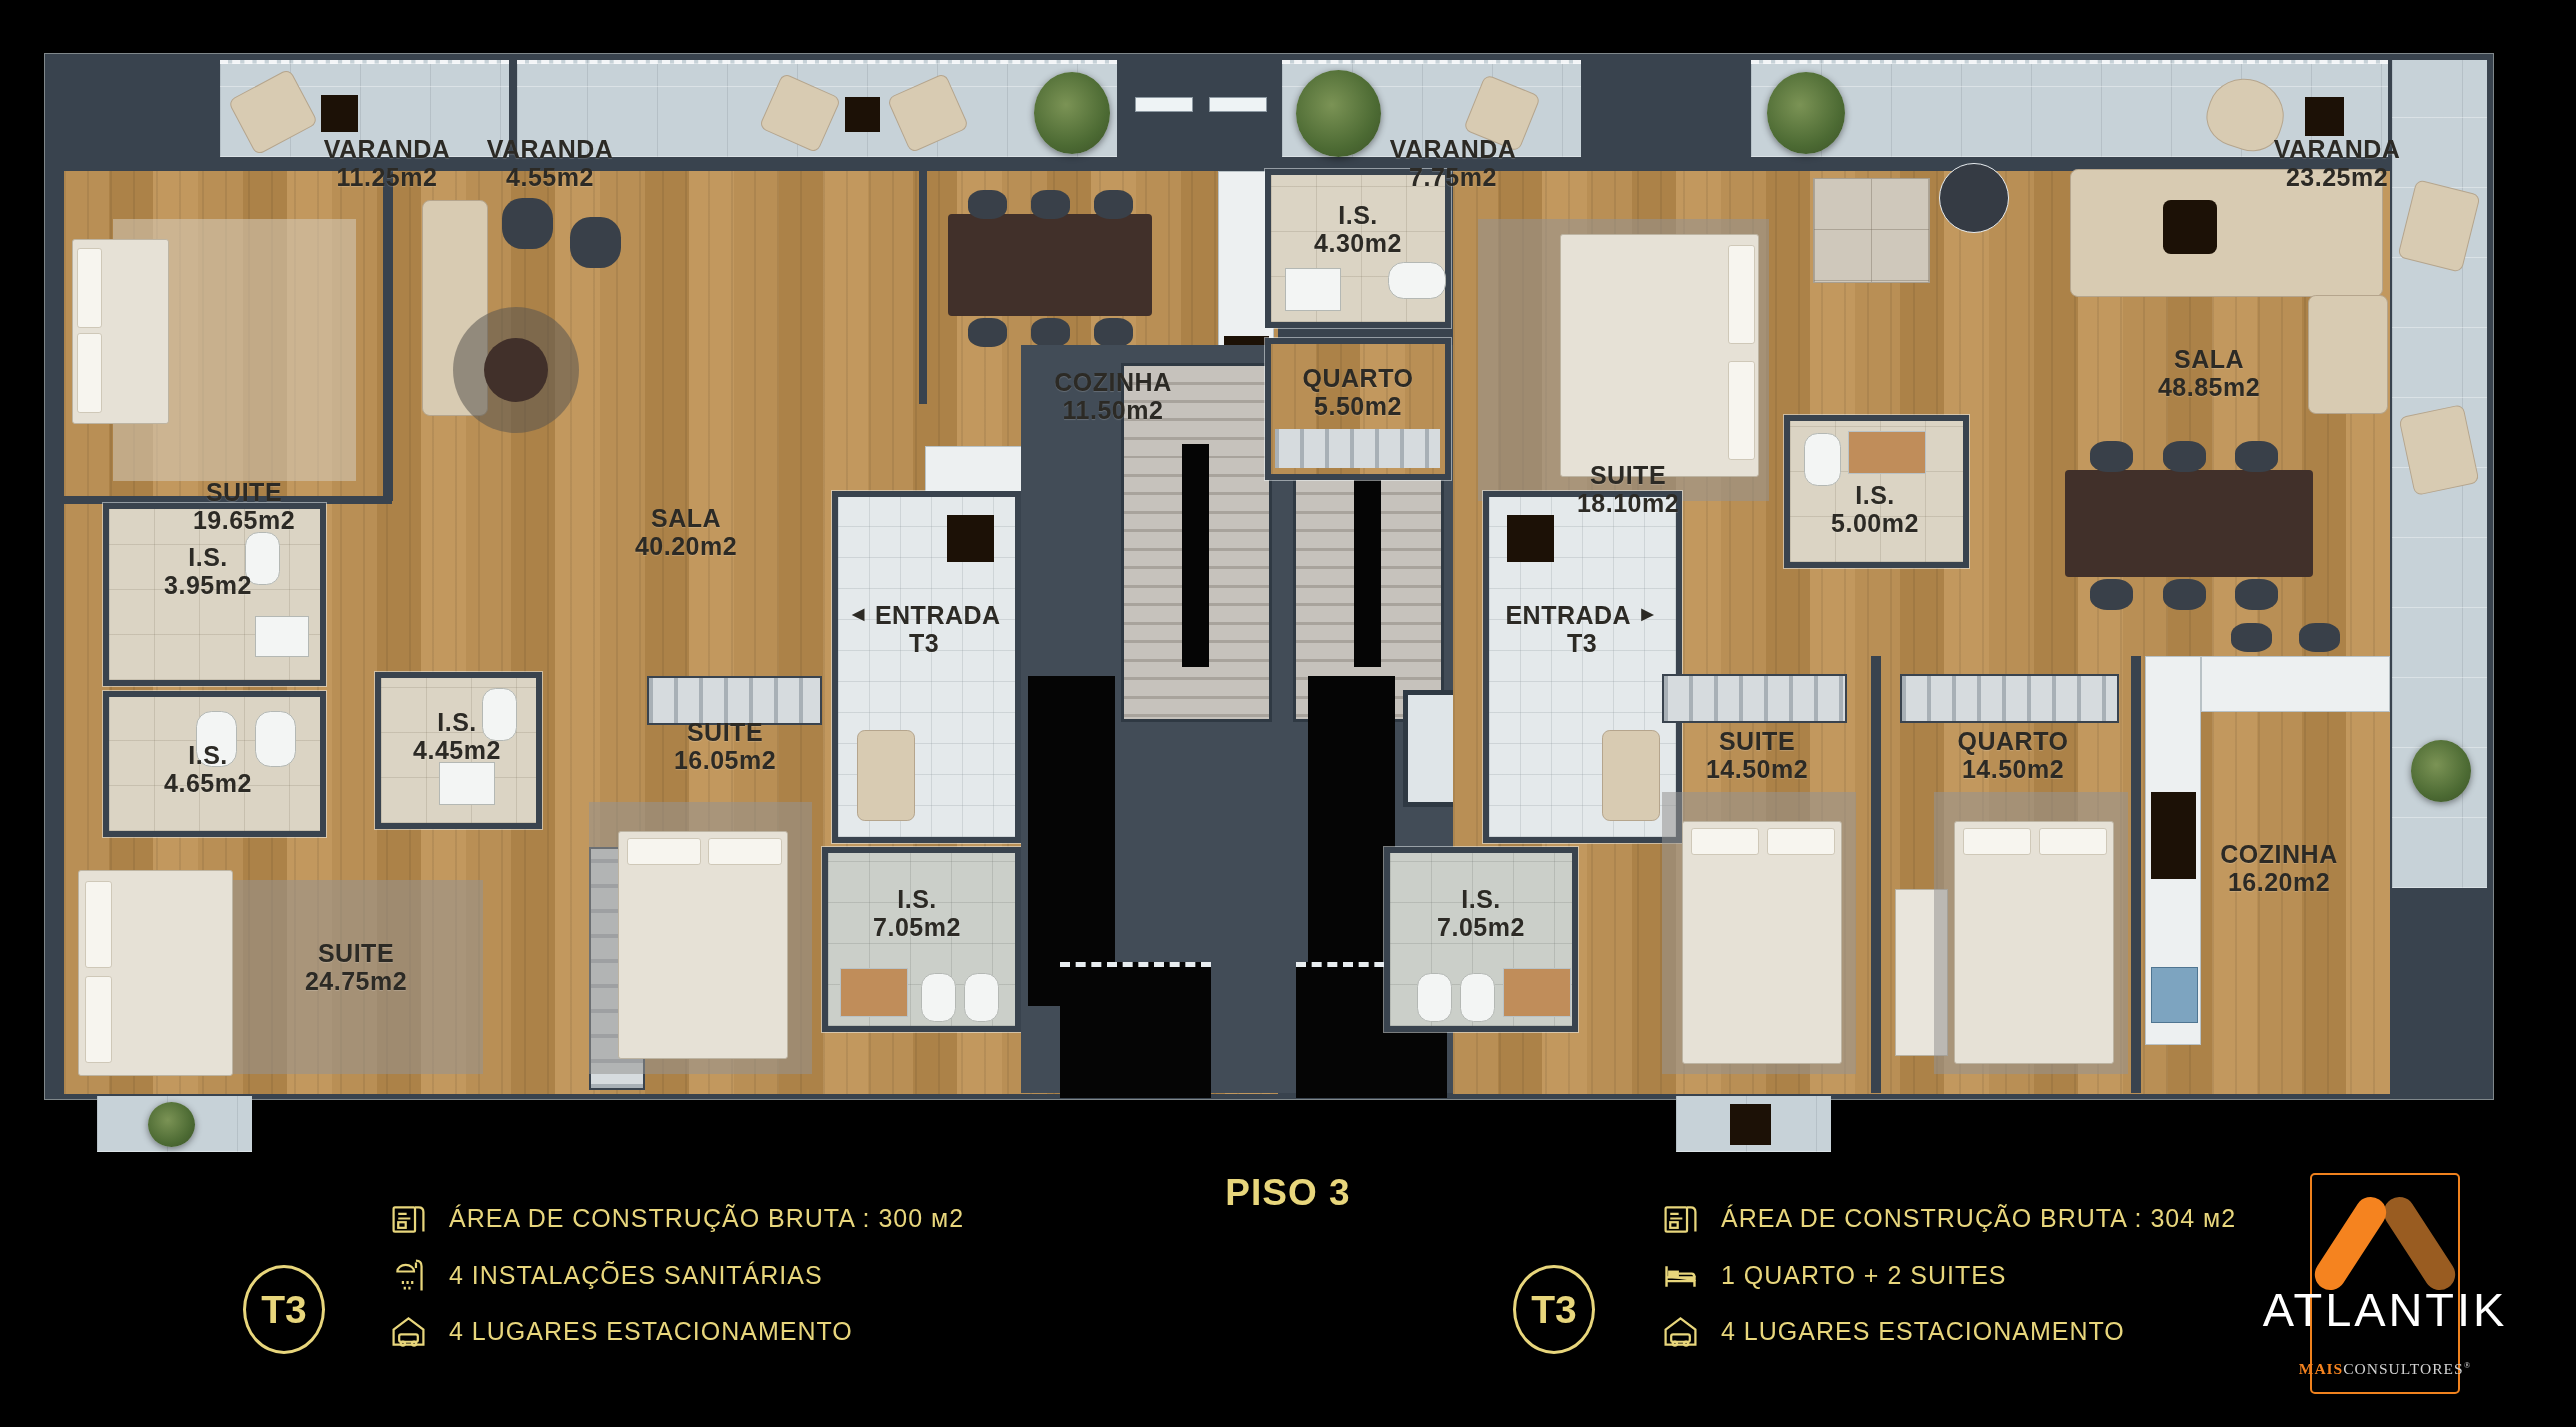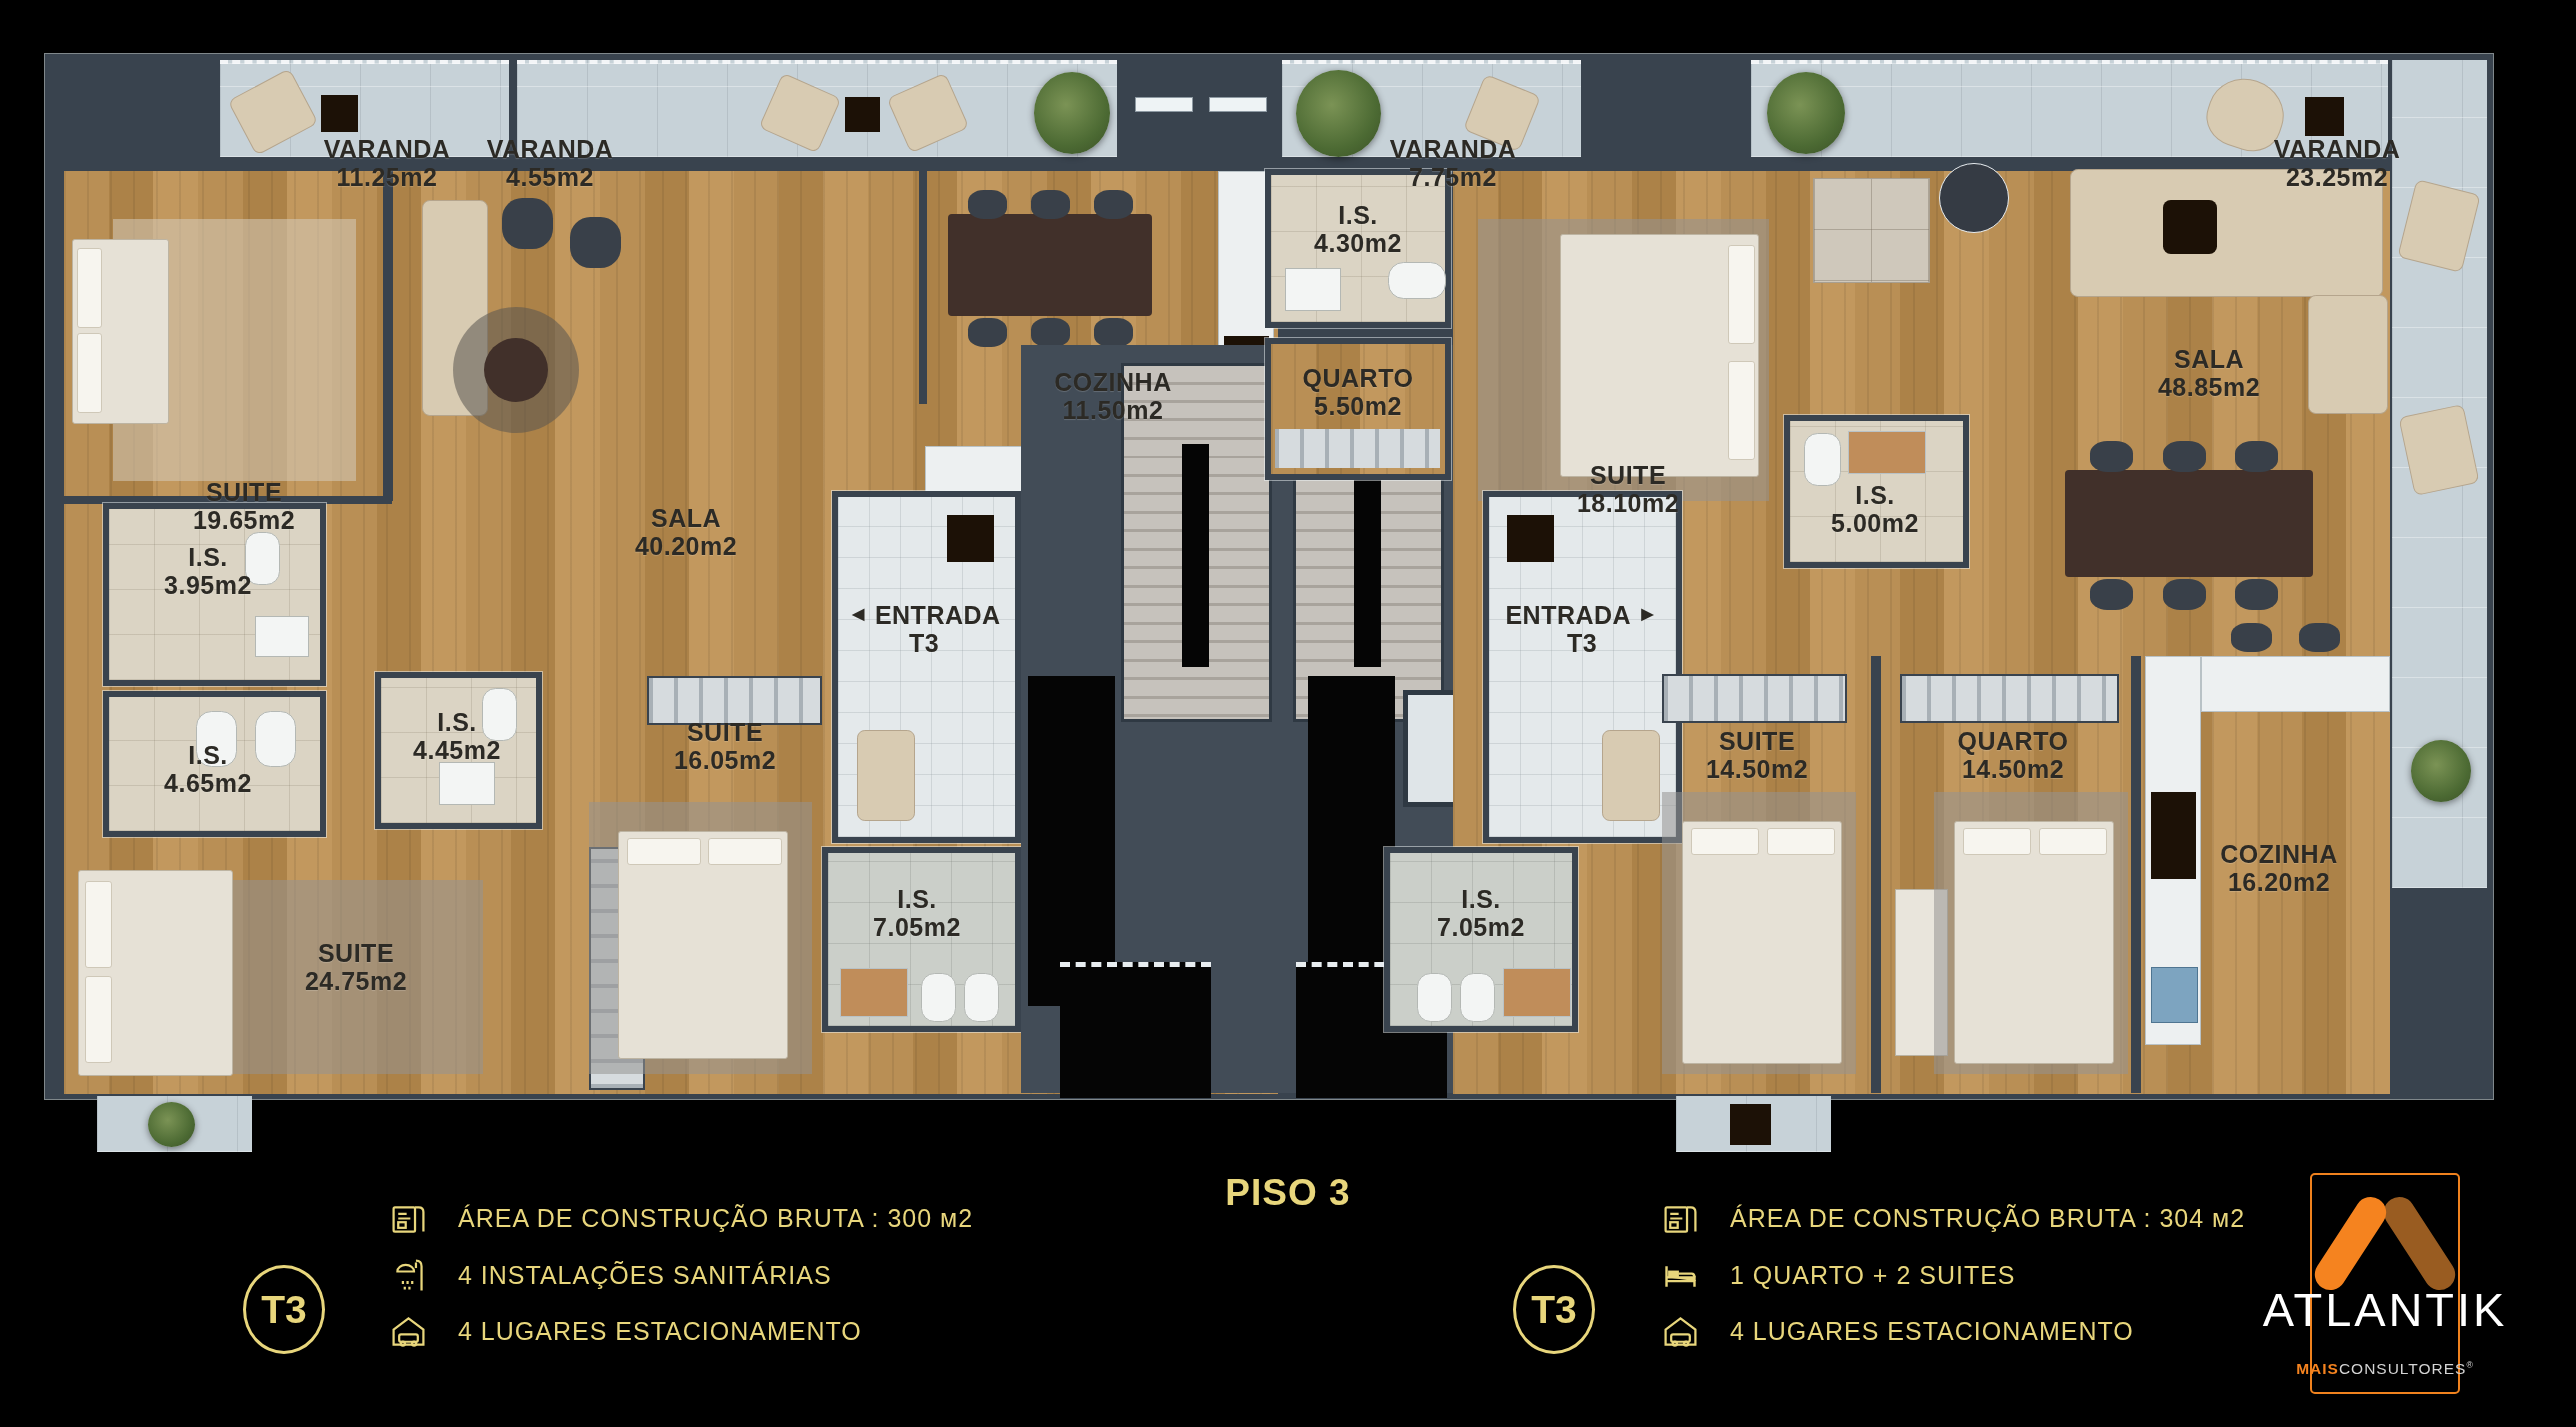--- a/index.html
+++ b/index.html
@@ -56,36 +56,36 @@
        align-items:center;font-weight:bold;color:#2c2a25;font-size:25px;line-height:1.12;
        letter-spacing:0.5px;text-align:left;white-space:nowrap;z-index:40;
        text-shadow:0 1px 1px rgba(255,255,255,0.18);}
   .lbl .rowline{display:flex;align-items:center;gap:5.8px;}
   .lbl .arr{font-size:21.4px;}
   
   .gold{color:#e8d67c;}
   #piso{position:absolute;left:1288px;top:1193px;transform:translate(-50%,-50%);
         font-size:37px;font-weight:bold;letter-spacing:1px;}
   .legend{position:absolute;display:flex;flex-direction:column;gap:13.6px;}
-  .legend-row{display:flex;align-items:center;gap:28px;height:43px;}
+  .legend-row{display:flex;align-items:center;gap:19px;height:43px;}
   .licon{width:43px;height:43px;display:flex;align-items:center;justify-content:center;flex:0 0 43px;}
   .ltext{font-size:25px;letter-spacing:1px;white-space:nowrap;}
   .badge{position:absolute;width:82px;height:89px;border:3.9px solid #e8d67c;border-radius:50%;
          display:flex;align-items:center;justify-content:center;font-size:39px;font-weight:bold;
          box-sizing:border-box;}
   
   .brand-box{position:absolute;left:2310px;top:1173px;width:150px;height:221px;
              border:2.9px solid #f0821e;border-radius:4.9px;box-sizing:border-box;}
   .aleg{position:absolute;width:31px;height:105px;border-radius:15.5px;top:15.5px;}
   .aleg.l{left:23px;transform:rotate(33deg);background:#f5831f;z-index:2;}
   .aleg.r{right:23px;transform:rotate(-33deg);background:#995c21;z-index:1;}
   .brand-name{position:absolute;left:2385px;top:1282px;transform:translateX(-50%);
               color:#ffffff;font-size:47px;letter-spacing:2.9px;white-space:nowrap;z-index:3;}
   .brand-sub{position:absolute;left:2385px;top:1360px;transform:translateX(-50%);
-             font-size:15.5px;letter-spacing:1px;white-space:nowrap;color:#d4d4d4;z-index:3;}
+             font-size:15.5px;letter-spacing:1px;white-space:nowrap;color:#d4d4d4;z-index:3;font-family:Liberation Serif, serif;}
   .brand-sub b{color:#f5831f;}
   .brand-sub sup{font-size:8.7px;}
   .winslit{background:#eef3f5;border:1px solid #8d99a2;}
 </style>
 </head>
 <body>
 
 <div id="page">
 
   <div id="plan">

